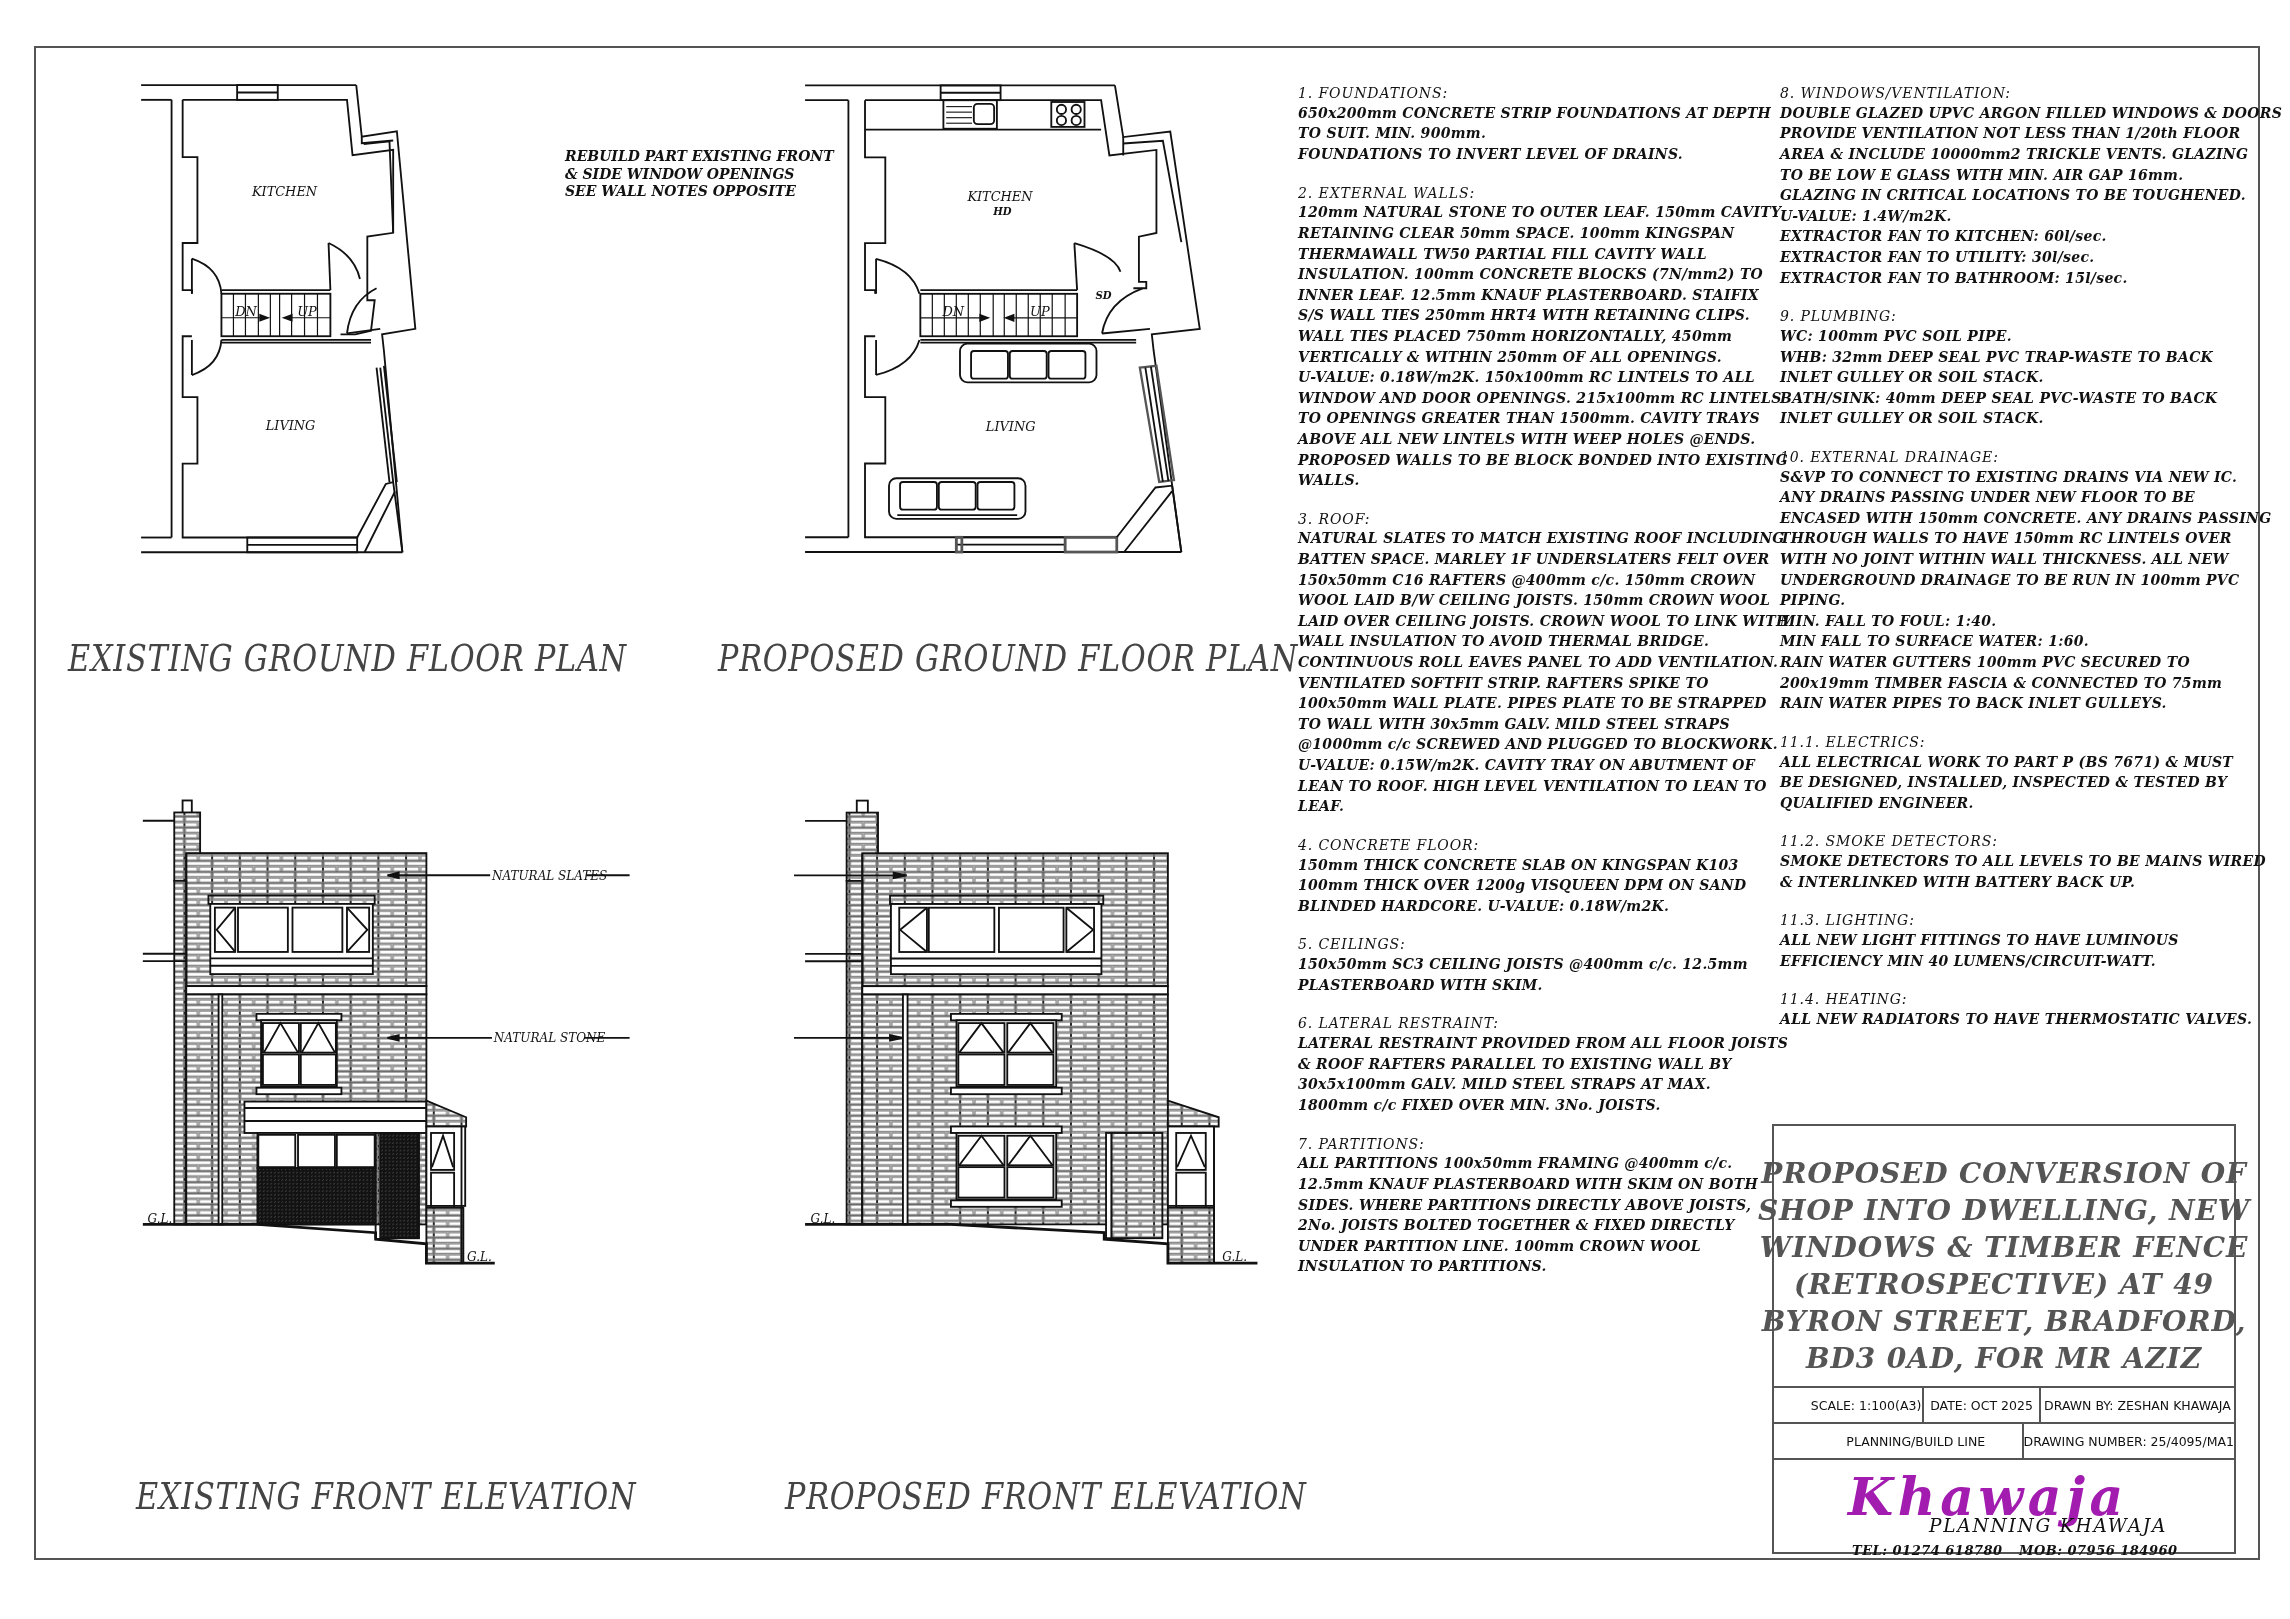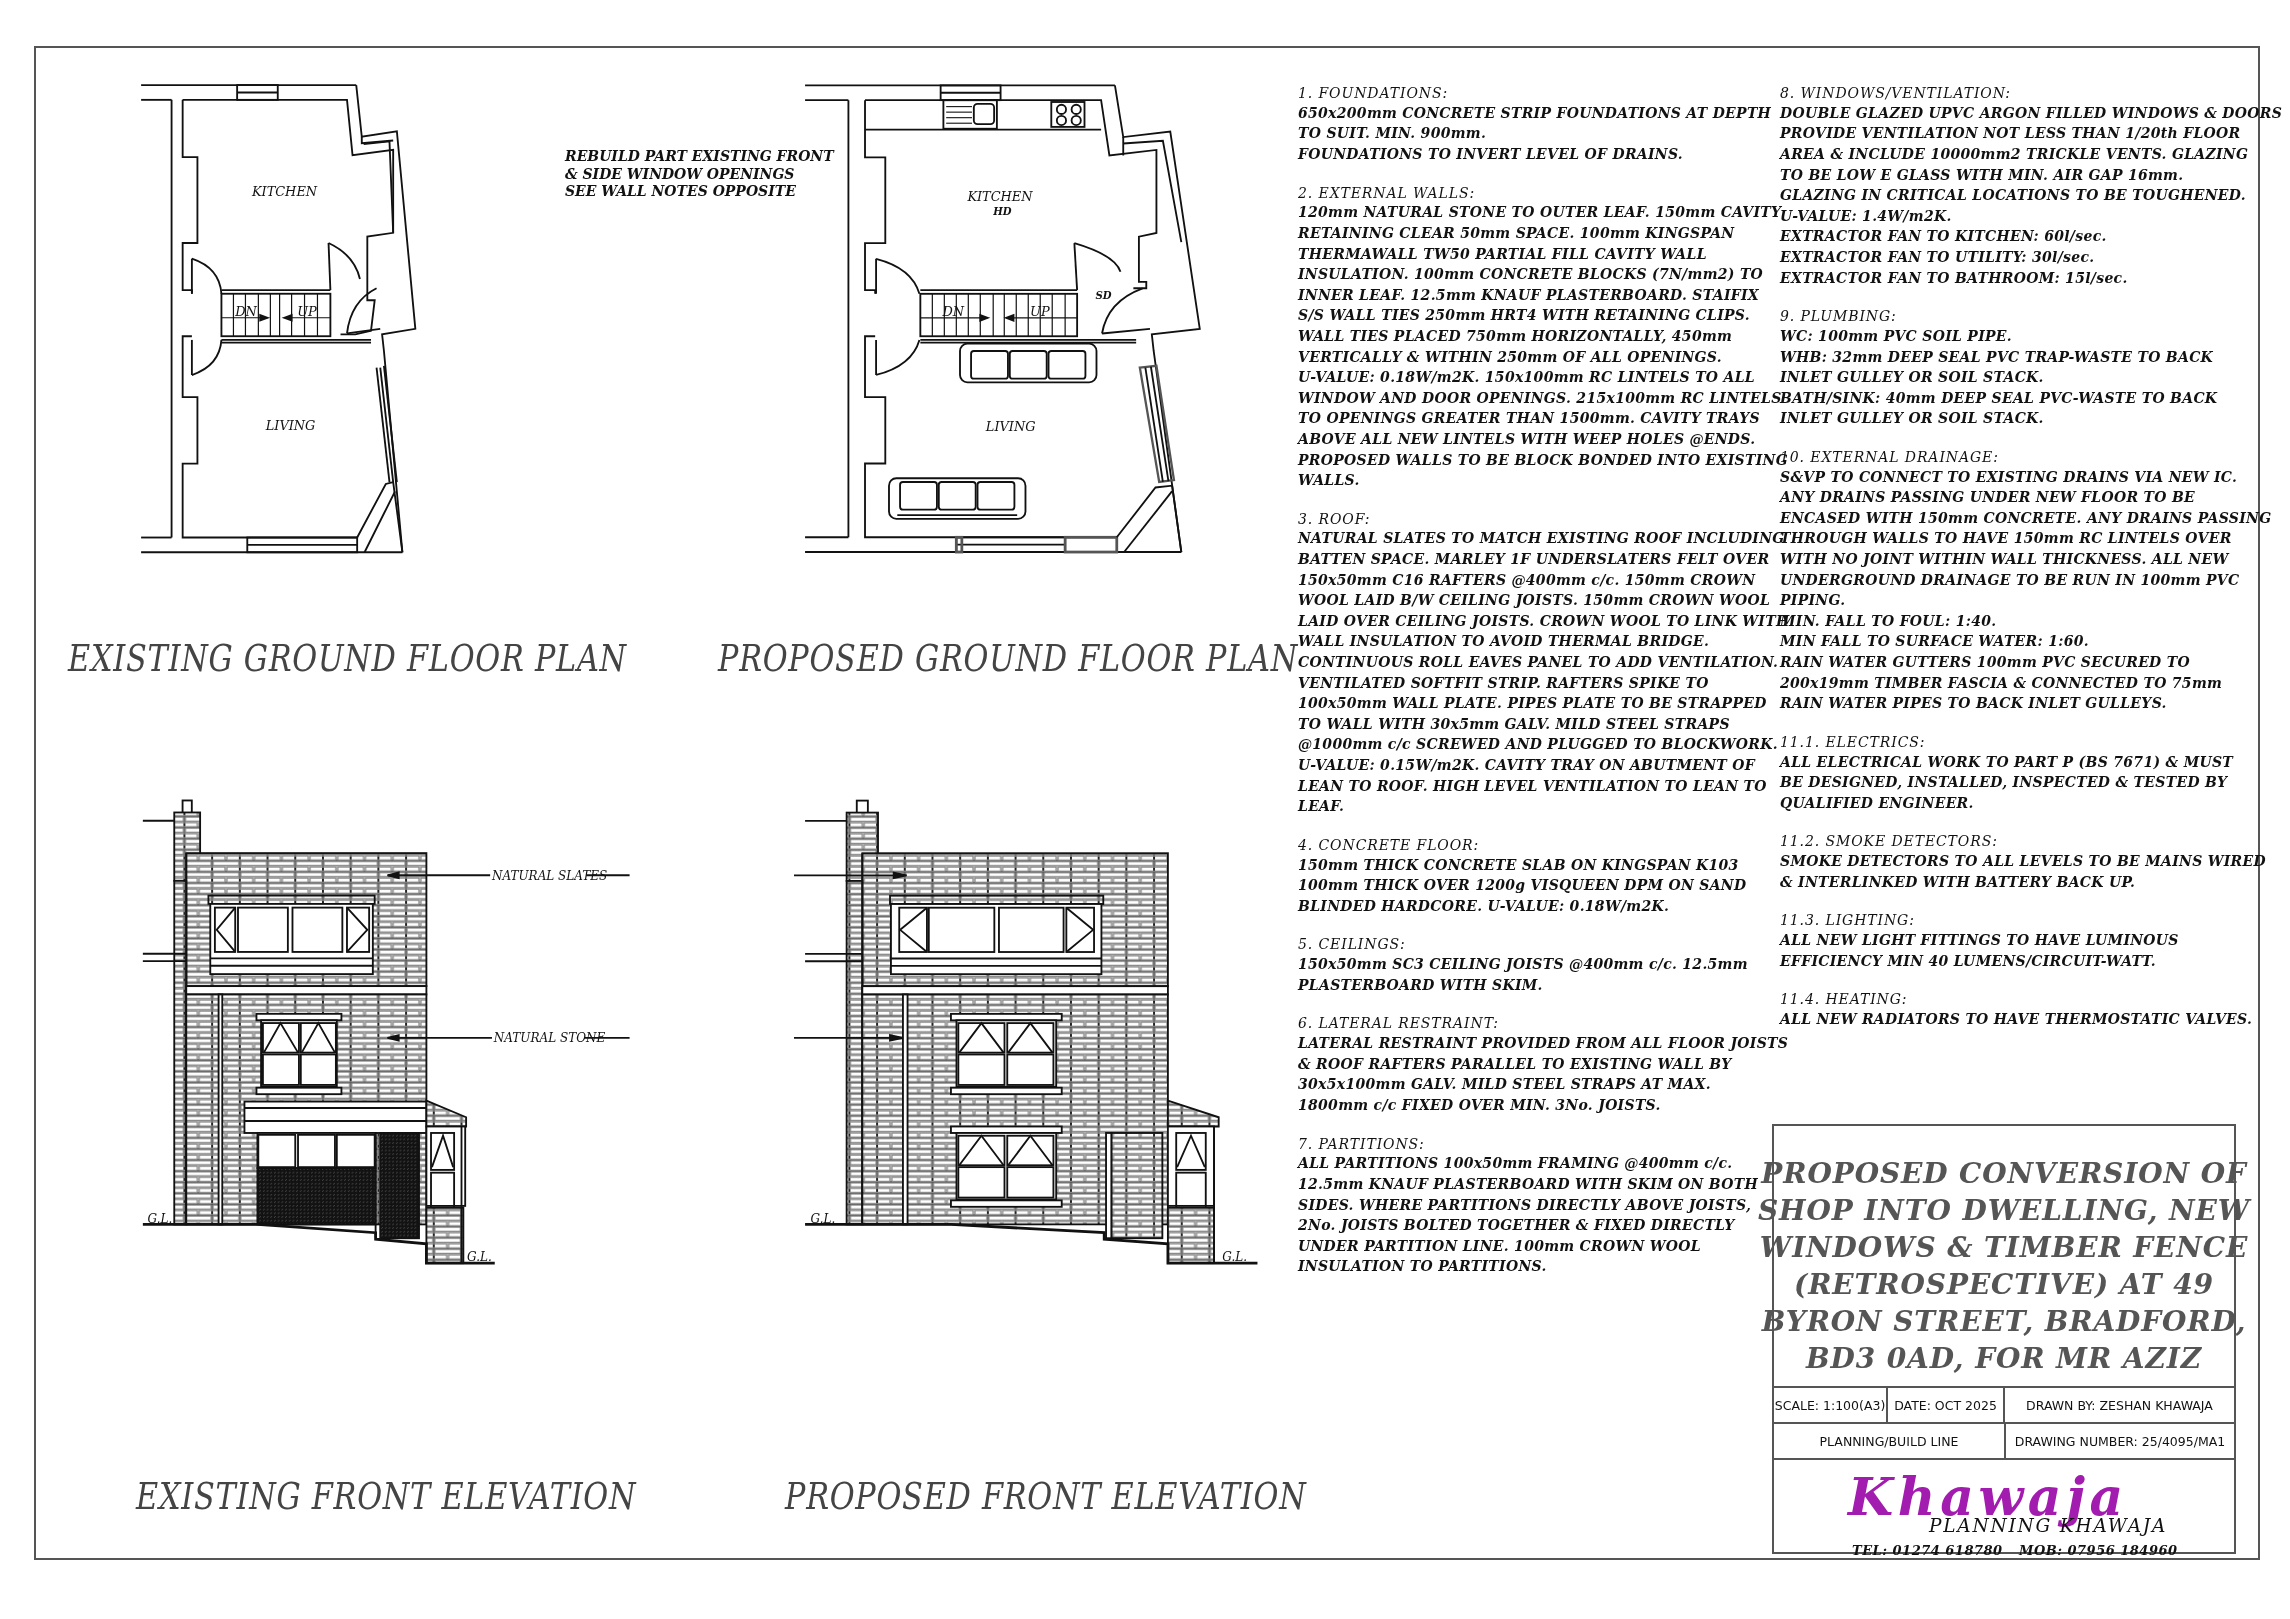--- a/index.html
+++ b/index.html
@@ -8,21 +8,21 @@
   .draw{position:absolute;}
   svg text{font-family:"DejaVu Serif",serif;font-style:italic;}
   .view-title{position:absolute;font-family:"DejaVu Serif",serif;font-style:italic;font-size:37px;color:#444;letter-spacing:0.9px;transform:scaleX(0.82);transform-origin:left top;white-space:nowrap;}
   .notes{position:absolute;font-family:"DejaVu Serif",serif;font-style:italic;}
   .note{margin-bottom:20px;}
   .note h3{margin:0 0 1.8px 0;font-size:14px;font-weight:normal;letter-spacing:0.9px;}
   .note .line{font-size:14px;line-height:20.6px;font-weight:bold;white-space:nowrap;letter-spacing:0.3px;}
   .tb{position:absolute;left:1772px;top:1124px;width:464px;height:430px;border:2.8px solid #555;box-sizing:border-box;}
   .tb-title{height:240px;border-bottom:2.8px solid #555;display:flex;flex-direction:column;justify-content:center;align-items:center;margin-top:20px;}
   .tb-title .tl{font-family:"DejaVu Serif",serif;font-style:italic;font-weight:bold;font-size:28px;line-height:37px;color:#555;letter-spacing:0.9px;white-space:nowrap;}
-  .tb-row{display:flex;border-bottom:2.8px solid #555;height:34px;}
+  .tb-row{display:flex;border-bottom:2.8px solid #555;height:34px;padding-left:36px;}
   .tb-cell{display:flex;align-items:center;justify-content:center;font-family:"DejaVu Sans",sans-serif;font-size:12.5px;border-right:2.8px solid #555;box-sizing:border-box;white-space:nowrap;}
   .tb-cell:last-child{border-right:none;}
   .tb-logo{position:relative;height:113px;}
   .logo-main{position:absolute;left:74px;top:5.5px;font-family:"DejaVu Serif",serif;font-style:italic;font-weight:bold;font-size:52px;color:#a21caf;letter-spacing:4.6px;}
   .logo-sub{position:absolute;left:155px;top:55px;font-family:"DejaVu Serif",serif;font-style:italic;font-size:18.5px;letter-spacing:1.8px;}
   .logo-contact{position:absolute;top:83px;font-family:"DejaVu Serif",serif;font-style:italic;font-weight:bold;font-size:13px;letter-spacing:0.5px;}
   .plan-note{position:absolute;font-family:"DejaVu Serif",serif;font-style:italic;font-weight:bold;font-size:14px;line-height:17.5px;white-space:nowrap;}
 </style>
 </head>
 <body>

